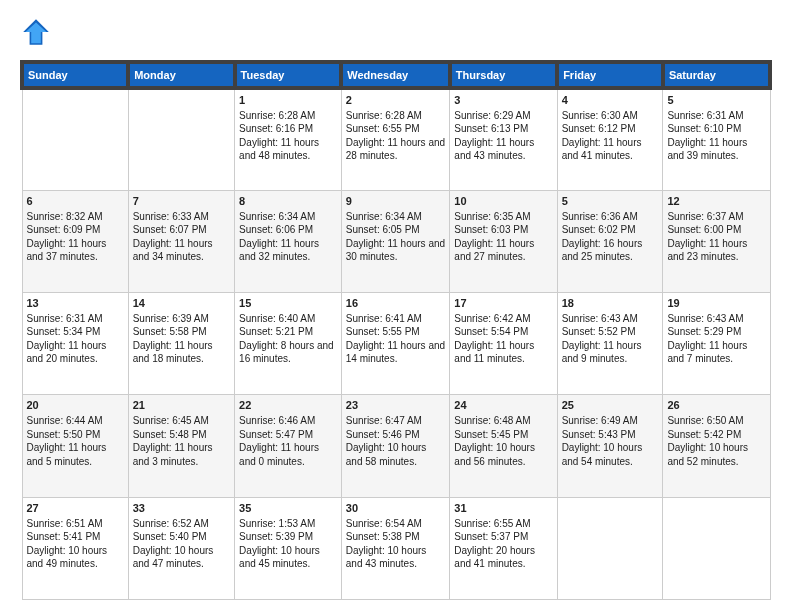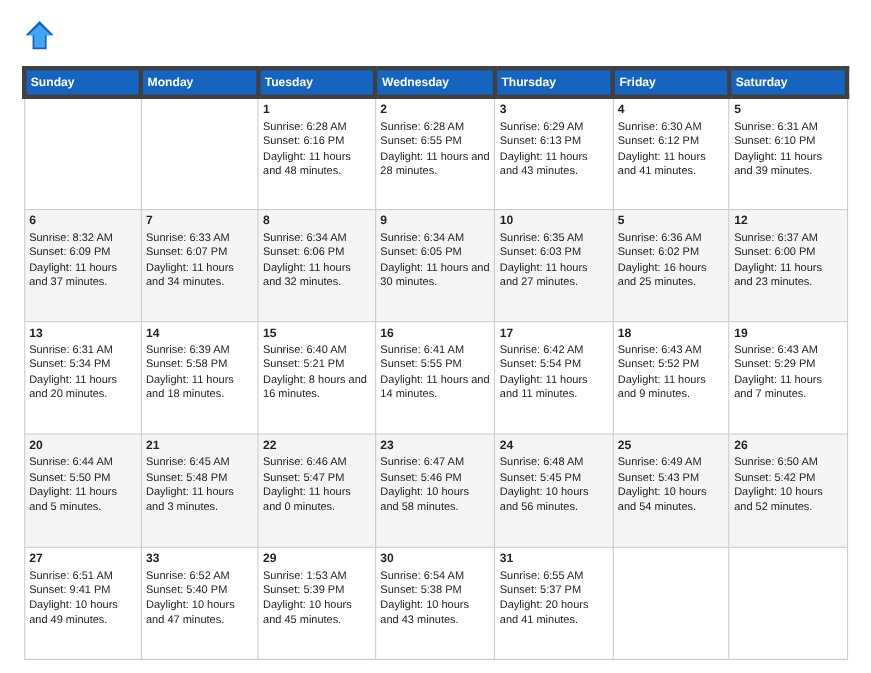--- a/index.html
+++ b/index.html
@@ -156,23 +156,23 @@
         <tr>
           <td><span class="day-num">20</span><span>Sunrise: 6:44 AM</span><br><span>Sunset: 5:50 PM</span><br><span>Daylight: 11 hours and 5 minutes.</span></td>
           <td><span class="day-num">21</span><span>Sunrise: 6:45 AM</span><br><span>Sunset: 5:48 PM</span><br><span>Daylight: 11 hours and 3 minutes.</span></td>
           <td><span class="day-num">22</span><span>Sunrise: 6:46 AM</span><br><span>Sunset: 5:47 PM</span><br><span>Daylight: 11 hours and 0 minutes.</span></td>
           <td><span class="day-num">23</span><span>Sunrise: 6:47 AM</span><br><span>Sunset: 5:46 PM</span><br><span>Daylight: 10 hours and 58 minutes.</span></td>
           <td><span class="day-num">24</span><span>Sunrise: 6:48 AM</span><br><span>Sunset: 5:45 PM</span><br><span>Daylight: 10 hours and 56 minutes.</span></td>
           <td><span class="day-num">25</span><span>Sunrise: 6:49 AM</span><br><span>Sunset: 5:43 PM</span><br><span>Daylight: 10 hours and 54 minutes.</span></td>
           <td><span class="day-num">26</span><span>Sunrise: 6:50 AM</span><br><span>Sunset: 5:42 PM</span><br><span>Daylight: 10 hours and 52 minutes.</span></td>
         </tr>
         <tr>
-          <td><span class="day-num">27</span><span>Sunrise: 6:51 AM</span><br><span>Sunset: 9:41 PM</span><br><span>Daylight: 10 hours and 49 minutes.</span></td>
+          <td><span class="day-num">27</span><span>Sunrise: 6:51 AM</span><br><span>Sunset: 5:41 PM</span><br><span>Daylight: 10 hours and 49 minutes.</span></td>
           <td><span class="day-num">33</span><span>Sunrise: 6:52 AM</span><br><span>Sunset: 5:40 PM</span><br><span>Daylight: 10 hours and 47 minutes.</span></td>
-          <td><span class="day-num">29</span><span>Sunrise: 1:53 AM</span><br><span>Sunset: 5:39 PM</span><br><span>Daylight: 10 hours and 45 minutes.</span></td>
+          <td><span class="day-num">35</span><span>Sunrise: 1:53 AM</span><br><span>Sunset: 5:39 PM</span><br><span>Daylight: 10 hours and 45 minutes.</span></td>
           <td><span class="day-num">30</span><span>Sunrise: 6:54 AM</span><br><span>Sunset: 5:38 PM</span><br><span>Daylight: 10 hours and 43 minutes.</span></td>
           <td><span class="day-num">31</span><span>Sunrise: 6:55 AM</span><br><span>Sunset: 5:37 PM</span><br><span>Daylight: 20 hours and 41 minutes.</span></td>
           <td class="empty-cell"></td>
           <td class="empty-cell"></td>
         </tr>
       </tbody>
   </table>
 </div>
 
 </body></html>

